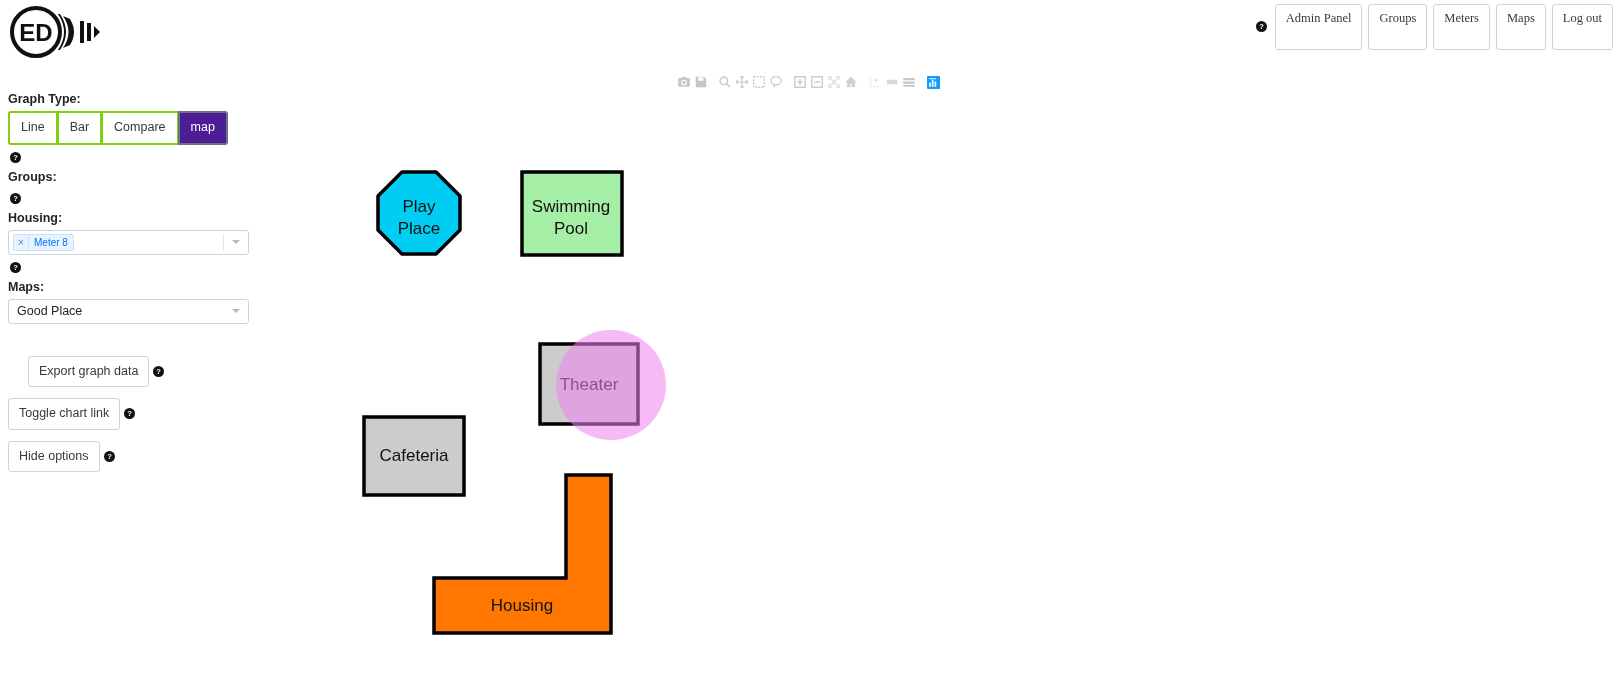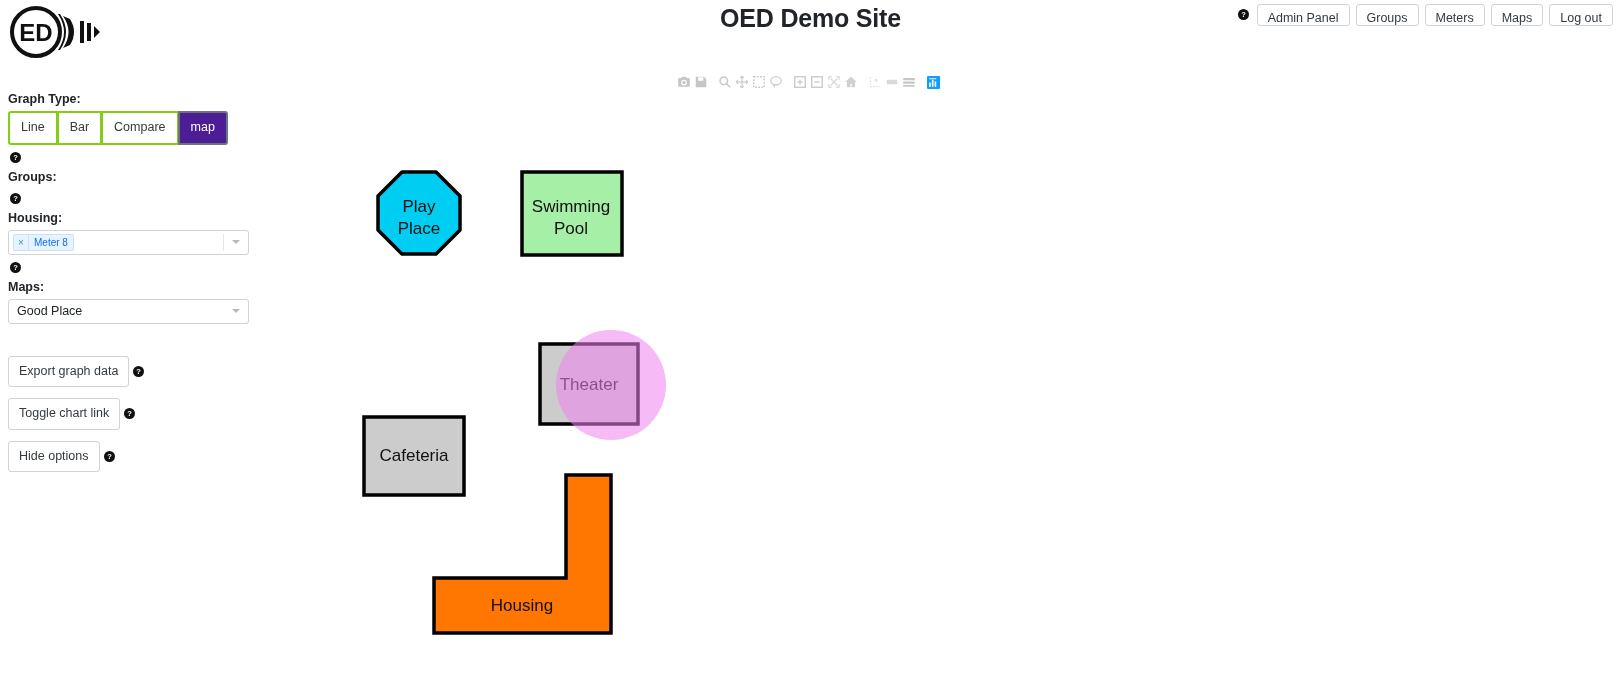--- a/index.html
+++ b/index.html
@@ -27,24 +27,24 @@
   
   .topnav {
     position: absolute; right: 8px; top: 4px;
     display: flex; align-items: center; gap: 6px;
   }
   .topnav .help { margin-right: 2px; }
   .nav-btn {
     border: 1px solid #ced4da;
     background: #ffffff;
     color: #343a40;
-    font-family: Liberation Sans, sans-serif;
+    font-family: Liberation Serif, serif;
     font-size: 12.5px;
     line-height: 1;
-    padding: 7px 10px 0 10px;
+    padding: 7px 10px 24px 10px;
     border-radius: 3px;
     cursor: pointer;
     white-space: nowrap;
   }
 
   
   .help {
     display: inline-block;
     width: 11px; height: 11px;
     vertical-align: middle;
@@ -182,21 +182,20 @@
       <circle cx="28" cy="28" r="24" fill="none" stroke="#111" stroke-width="4"></circle>
       <path d="M50 10 Q 62 28 50 46 L 52 46 Q 64 28 52 10 Z" fill="#111"></path>
       <path d="M55 12 Q 66 28 55 44 L 62 41 Q 70 28 62 15 Z" fill="#111"></path>
       <rect x="72" y="17" width="4" height="22" fill="#111"></rect>
       <rect x="79" y="19" width="4" height="18" fill="#111"></rect>
       <path d="M86 22 L 92 28 L 86 34 Z" fill="#111"></path>
       <text x="28" y="37" text-anchor="middle" font-family="'Liberation Sans', sans-serif" font-size="24" font-weight="bold" fill="#111">ED</text>
     </svg>
   </div>
 
-  <div class="site-title">OED Demo Site</div>
 
   <div class="topnav">
     <span class="help">
       <svg width="11" height="11" viewBox="0 0 16 16">
           <circle cx="8" cy="8" r="8" fill="#111"></circle>
           <text x="8" y="12" text-anchor="middle" font-family="'Liberation Sans', sans-serif" font-size="11" font-weight="bold" fill="#fff">?</text>
         </svg>
     </span>
     <button class="nav-btn">Admin Panel</button>
     <button class="nav-btn">Groups</button>
@@ -254,21 +253,21 @@
     </div>
 
     <div class="opt-label">Maps:</div>
     <div class="sel plain">
       <span class="val">Good Place</span>
       <span class="caret">
           <span class="caret-tri"></span>
         </span>
     </div>
 
-    <div class="act-row" style="margin-top:32px;">
+    <div class="act-row" style="margin-top:32px;margin-left:20px;">
       <button class="act-btn">Export graph data</button>
       <span class="help">
         <svg width="11" height="11" viewBox="0 0 16 16">
             <circle cx="8" cy="8" r="8" fill="#111"></circle>
             <text x="8" y="12" text-anchor="middle" font-family="'Liberation Sans', sans-serif" font-size="11" font-weight="bold" fill="#fff">?</text>
           </svg>
       </span>
     </div>
 
     <div class="act-row" style="margin-top:11px;">

